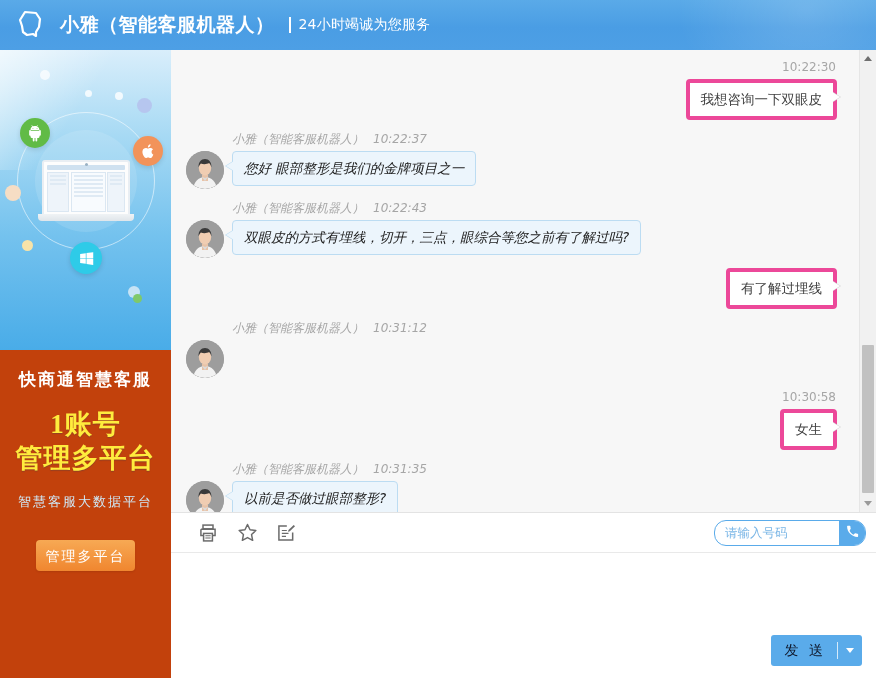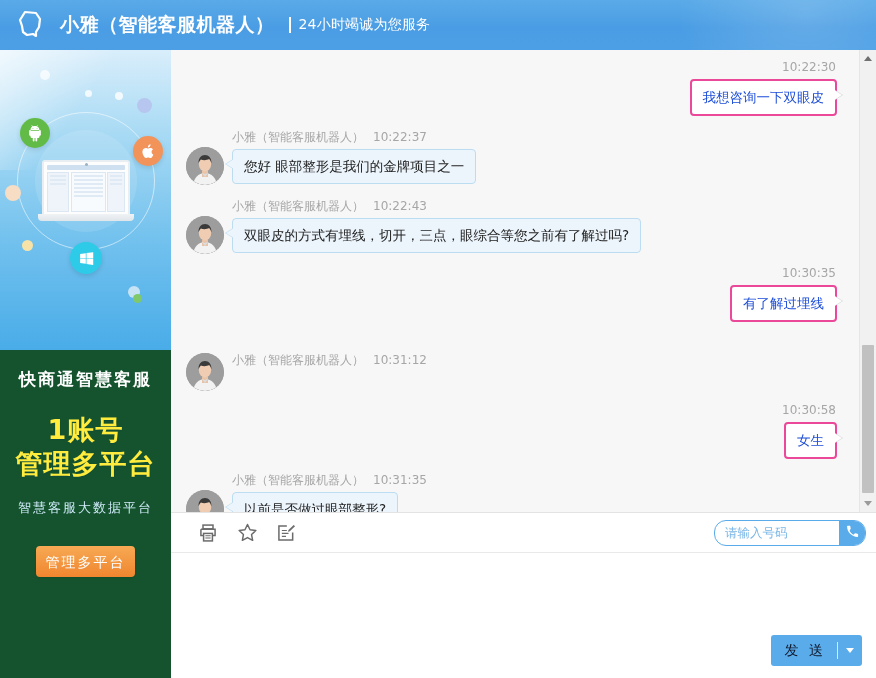--- a/index.html
+++ b/index.html
@@ -169,37 +169,38 @@
     width: 120px; height: 50px;
     background: linear-gradient(100deg, rgba(60,140,200,0.20), rgba(60,140,200,0));
     transform: skewY(12deg);
     z-index: -1;
   }
 
   .sb-body {
     position: absolute;
     left: 0; top: 300px;
     width: 171px; height: 328px;
-    background: #14532d;
+    background: #c2410c;
+    font-family: Liberation Serif, serif;
   }
   .sb-brand {
     text-align: center;
     color: #ffffff;
     font-size: 17px;
     font-weight: bold;
     letter-spacing: 2px;
     padding-top: 18px;
   }
   .sb-big {
     text-align: center;
     color: #ffec3d;
     font-size: 27px;
     font-weight: bold;
     line-height: 34px;
-    margin-top: 22px;
+    margin-top: 16px;
     letter-spacing: 1px;
     text-shadow: 0 1px 1px rgba(0,60,110,0.25);
   }
   .sb-sub {
     text-align: center;
     color: #cfeaf9;
     font-size: 13px;
     letter-spacing: 2px;
     margin-top: 18px;
   }
@@ -236,21 +237,21 @@
     overflow: hidden;
   }
   .msg-list {
     padding: 8px 30px 10px 15px;
     box-sizing: border-box;
   }
 
   .msg { margin-bottom: 10px; }
 
   
-  .msg-in { display: flex; align-items: center; }
+  .msg-in { display: flex; align-items: flex-start; font-style: italic; }
   .avatar {
     width: 38px; height: 38px;
     border-radius: 50%;
     flex: 0 0 auto;
     margin-top: 21px;
     overflow: hidden;
     background: #9a9a9a;
     position: relative;
   }
   .av-svg { display: block; }
@@ -301,22 +302,22 @@
   .msg-out { text-align: right; }
   .meta-out {
     font-size: 12px;
     color: #a6a6a6;
     line-height: 18px;
     margin-bottom: 3px;
     padding-right: 10px;
   }
   .bubble-out {
     background: #ffffff;
-    border: 2px solid #ec4899;
-    color: #1d4ed8;
+    border: 4px solid #ec4899;
+    color: #404040;
     text-align: left;
     margin-right: 9px;
   }
   .bubble-out::before, .bubble-out::after {
     content: "";
     position: absolute;
     top: 9px;
     width: 0; height: 0;
     border-style: solid;
   }
@@ -612,21 +613,21 @@
                   <path d="M19 26c7 0 11 5 12 12H7c1-7 5-12 12-12z" fill="#f2f2f2"></path>
                   <path d="M16 24h6v6h-6z" fill="#e8c3a8"></path>
                   <ellipse cx="19" cy="17" rx="6.2" ry="7.4" fill="#f0cdb2"></ellipse>
                   <path d="M12.6 16.3c-.4-5.2 2.6-8.3 6.4-8.3s6.8 3.1 6.4 8.3c-.6-2.2-1.4-3.6-2.3-4.3-2 1.3-6 1.6-8.2.4-.9.8-1.7 2-2.3 3.9z" fill="#3a3a3a"></path>
                   <path d="M19 30l-3.2-4.2 3.2 1.2 3.2-1.2z" fill="#dcdcdc"></path>
                 </g>
               </svg>
             </div>
             <div class="msg-in-body"><div class="meta"><span>小雅（智能客服机器人）</span><span class="meta-time">10:22:43</span></div><div class="bubble bubble-in">双眼皮的方式有埋线，切开，三点，眼综合等您之前有了解过吗?</div></div>
           </div>
-          <div class="msg msg-out"><div class="meta-out">10:30:35</div><div class="bubble bubble-out">有了解过埋线</div></div>
+          <div class="msg msg-out"><div class="bubble bubble-out">有了解过埋线</div></div>
           <div class="msg msg-in">
             <div class="avatar">
               <svg class="av-svg" width="38" height="38" viewBox="0 0 38 38">
                 <defs>
                   <clipPath id="cp">
                     <circle cx="19" cy="19" r="19"></circle>
                   </clipPath>
                 </defs>
                 <g clip-path="url(#cp)">
                   <rect width="38" height="38" fill="#9d9d9d"></rect>

